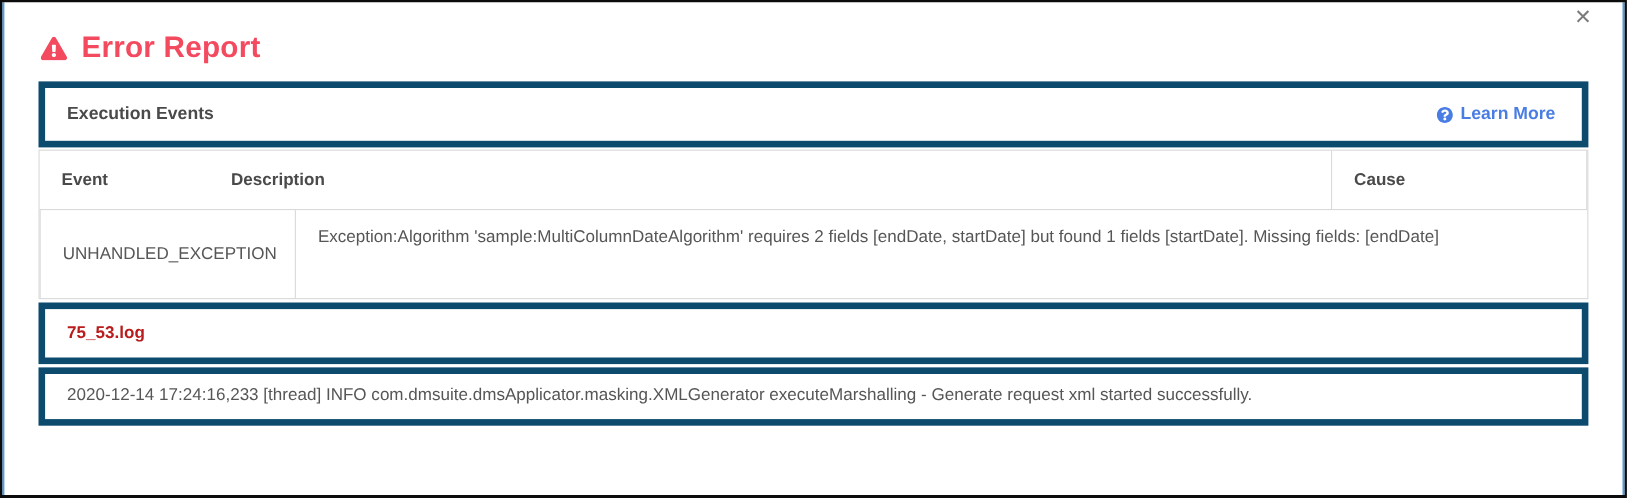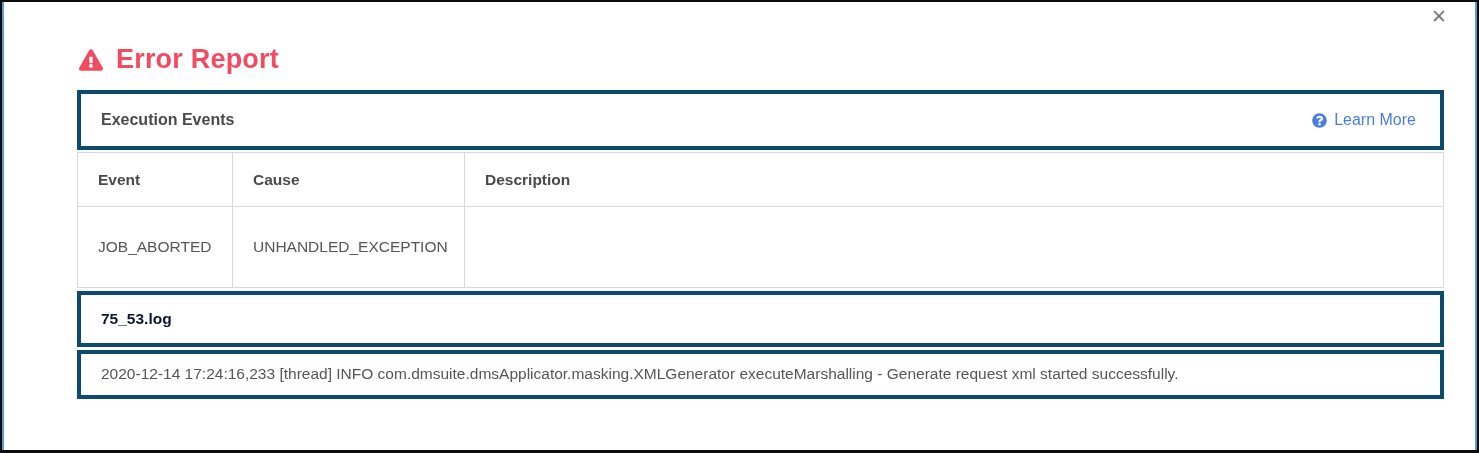--- a/index.html
+++ b/index.html
@@ -19,55 +19,55 @@
     right: 30px;
     background: none;
     border: none;
     font-size: 19px;
     font-weight: bold;
     color: #7b7b7b;
     cursor: pointer;
     line-height: 1;
     font-family: "Liberation Sans", "DejaVu Sans", sans-serif;
   }
-  .modal-inner { padding: 42px 33px 0 33px; margin-left: 42px; }
+  .modal-inner { padding: 26px 33px 0 33px; }
   .title-row {
     display: flex;
     align-items: center;
     gap: 13px;
     margin-bottom: 15px;
     padding-left: 2px;
   }
   .warning-icon svg { display: block; }
   .page-title {
     font-size: 27px;
     font-weight: bold;
     color: #f44a60;
     letter-spacing: 0.2px;
   }
-  .panel { border: 4px solid #0c4a6e; background: #ffffff; }
+  .panel { border: 6px solid #0c4a6e; background: #ffffff; }
   .events-header-panel {
     height: 60px;
     display: flex;
     align-items: center;
     justify-content: space-between;
     padding: 0 24px 0 20px;
   }
   .events-heading {
     font-size: 16px;
     font-weight: bold;
     color: #4a4a4a;
   }
   .learn-more {
     display: flex;
     align-items: center;
     gap: 7px;
     color: #4a7de4;
     font-size: 16px;
-    font-weight: normal;
+    font-weight: bold;
     text-decoration: none;
     cursor: pointer;
   }
   .learn-more svg { display: block; }
   .events-table { margin-top: 2px; border: 1px solid #d9d9d9; }
   .tr { display: flex; }
   .tr-header { height: 54px; border-bottom: 1px solid #d9d9d9; text-align: center; }
   .td, .th { font-size: 15.5px; }
   .th {
     display: flex;
@@ -93,21 +93,21 @@
   .td.col-desc { display: block; line-height: 30px; padding: 10px 20px; }
   .tr-body { min-height: 80px; }
   .log-name-panel {
     margin-top: 3px;
     height: 56px;
     display: flex;
     align-items: center;
     padding: 0 20px;
     font-size: 15.5px;
     font-weight: bold;
-    color: #0f172a;
+    color: #b91c1c;
   }
   .log-content-panel {
     margin-top: 3px;
     padding: 6px 20px 8px 20px;
   }
   .log-line {
     font-size: 15.5px;
     line-height: 27px;
     color: #565656;
     white-space: nowrap;
@@ -138,26 +138,26 @@
       <svg width="15" height="15" viewBox="0 0 512 512" fill="#4a7de4" xmlns="http://www.w3.org/2000/svg">
         <path d="M504 256c0 136.997-111.043 248-248 248S8 392.997 8 256C8 119.083 119.043 8 256 8s248 111.083 248 248zM262.655 90c-54.497 0-89.255 22.957-116.549 63.758-3.536 5.286-2.353 12.415 2.715 16.258l34.699 26.31c5.205 3.947 12.621 3.008 16.665-2.122 17.864-22.658 30.113-35.797 57.303-35.797 20.429 0 45.698 13.148 45.698 32.958 0 14.976-12.363 22.667-32.534 33.976C247.128 238.528 216 254.941 216 296v4c0 6.627 5.373 12 12 12h56c6.627 0 12-5.373 12-12v-1.333c0-28.462 83.186-29.647 83.186-106.667 0-58.002-60.165-102-116.531-102zM256 338c-25.365 0-46 20.635-46 46 0 25.364 20.635 46 46 46s46-20.636 46-46c0-25.365-20.635-46-46-46z"></path>
       </svg>
       <span>Learn More</span>
     </a>
   </div>
 
   <div class="events-table">
     <div class="tr tr-header">
       <div class="th col-event">Event</div>
+      <div class="th col-desc">Description</div>
       <div class="th col-cause">Cause</div>
-      <div class="th col-desc">Description</div>
     </div>
     <div class="tr tr-body">
-      <div class="td col-event">JOB_ABORTED</div>
       <div class="td col-cause">UNHANDLED_EXCEPTION</div>
+      <div class="td col-desc">Exception:Algorithm 'sample:MultiColumnDateAlgorithm' requires 2 fields [endDate, startDate] but found 1 fields [startDate]. Missing fields: [endDate]</div>
     </div>
   </div>
 
   <div class="panel log-name-panel">
     <span>75_53.log</span>
   </div>
 
   <div class="panel log-content-panel">
     <div class="log-line">2020-12-14 17:24:16,233 [thread] INFO com.dmsuite.dmsApplicator.masking.XMLGenerator executeMarshalling - Generate request xml started successfully.</div>
   </div>

